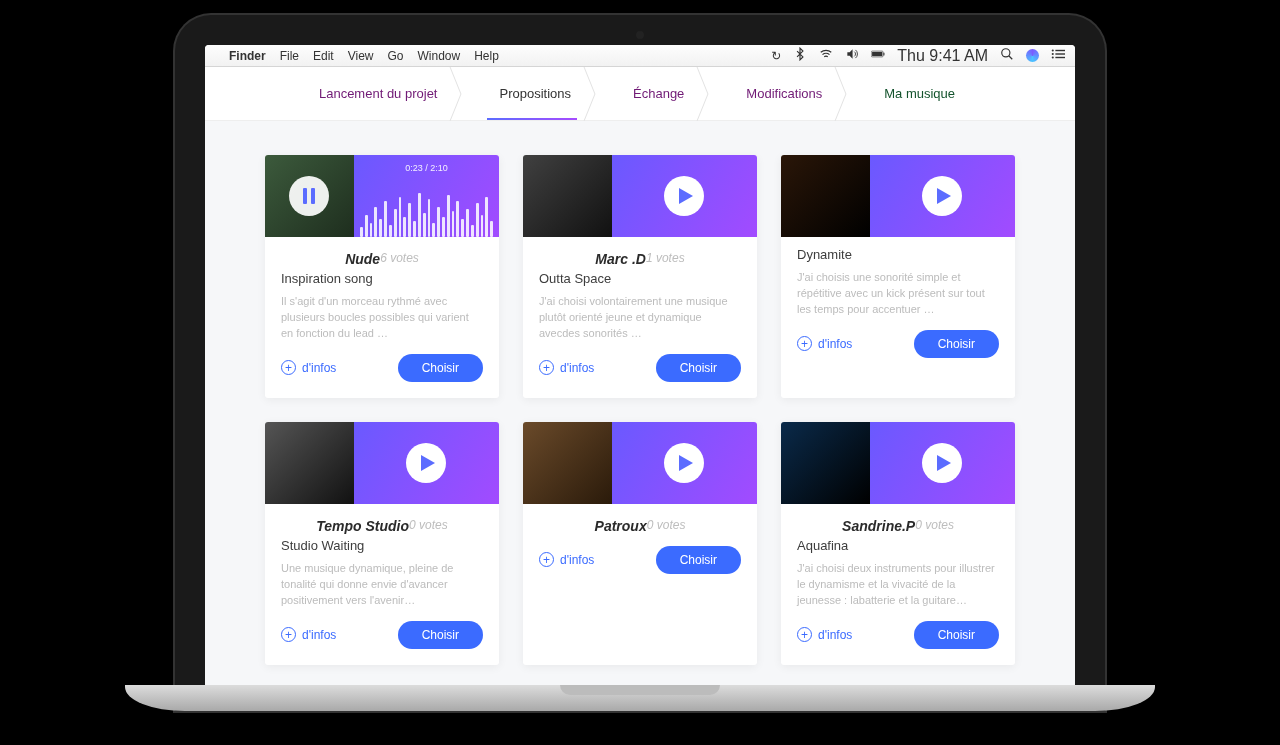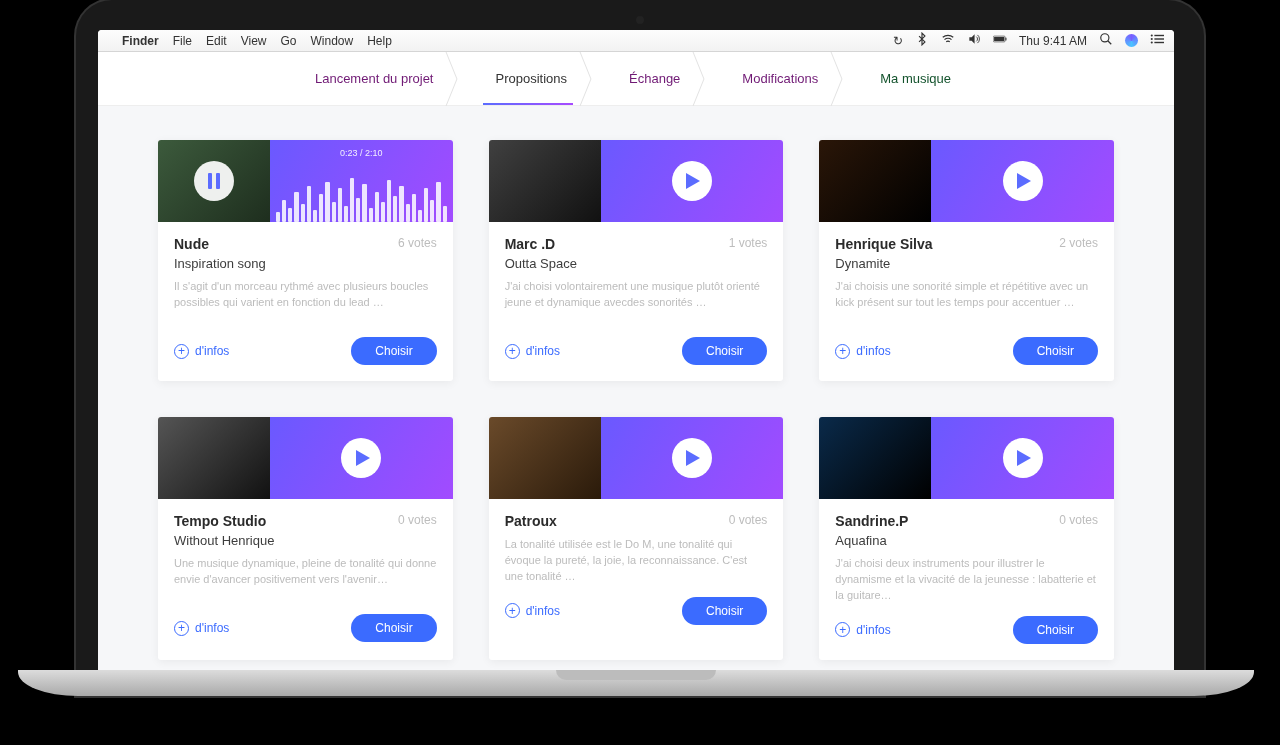--- a/index.html
+++ b/index.html
@@ -1,22 +1,23 @@
 <!DOCTYPE html>
 <html><head>
 <meta charset="utf-8">
 <style>
 * { margin: 0; padding: 0; box-sizing: border-box; font-family: -apple-system, BlinkMacSystemFont, "Segoe UI", Helvetica, Arial, sans-serif; }
 body { background: #000; display: flex; justify-content: center; align-items: flex-start; min-height: 745px; }
 
 .laptop {
-  width: 1128px;
+  width: 930px;
+  margin-top: 15px;
   background: #1a1a1a;
   border-radius: 36px 36px 0 0;
-  padding: 30px 30px 0 22px;
+  padding: 30px 30px 0 30px;
   position: relative;
   box-shadow: 0 0 0 2px #333;
 }
 .laptop::before {
   content: '';
   position: absolute;
   top: 16px; left: 50%;
   transform: translateX(-50%);
   width: 8px; height: 8px;
   background: #222;
@@ -37,21 +38,21 @@
   align-items: center;
   font-size: 12px;
   color: #333;
   padding: 0 10px;
 }
 .menubar .left { display: flex; gap: 14px; align-items: center; }
 .menubar .left .apple { font-size: 14px; }
 .menubar .left .bold { font-weight: 600; }
 .menubar .right { margin-left: auto; display: flex; gap: 12px; align-items: center; }
 .menubar .right svg, .menubar .right .glyph { width: 14px; height: 14px; }
-.menubar .time { font-size: 12px; }
+.menubar .time { font-size: 16px; }
 
 .breadcrumbs {
   height: 54px;
   display: flex;
   align-items: stretch;
   justify-content: center;
   border-bottom: 1px solid #eee;
   background: #fff;
 }
 .crumb {
@@ -90,21 +91,21 @@
 
 .content {
   background: #f6f7f9;
   padding: 34px 60px;
   height: calc(100% - 76px);
   overflow: hidden;
 }
 .grid {
   display: grid;
   grid-template-columns: repeat(3, 1fr);
-  gap: 36px;
+  gap: 24px;
 }
 .card {
   background: #fff;
   border-radius: 3px;
   box-shadow: 0 2px 10px rgba(0,0,0,0.06);
   overflow: hidden;
   display: flex;
   flex-direction: column;
 }
 .media {
@@ -171,21 +172,21 @@
   background: rgba(255,255,255,0.85);
   border-radius: 1px;
 }
 
 .body {
   padding: 14px 16px 16px;
   display: flex;
   flex-direction: column;
   gap: 8px;
 }
-.titlebar { display: flex; justify-content: space-between; align-items: flex-start; }
+.titlebar { display: flex; justify-content: center; align-items: flex-start; font-style: italic; }
 .artist { font-size: 14px; font-weight: 600; color: #2b2b2b; }
 .votes { font-size: 12px; color: #bdbdbd; }
 .track { font-size: 13px; color: #3d3d3d; margin-top: -4px; }
 .desc { font-size: 11px; color: #bcbcbc; line-height: 1.45; min-height: 46px; }
 .actions { display: flex; justify-content: space-between; align-items: center; margin-top: 4px; }
 .info {
   display: flex; align-items: center; gap: 6px;
   color: #3b6bff; font-size: 12px; cursor: pointer;
 }
 .info .circ {
@@ -405,24 +406,20 @@
               <div class="thumb t3"></div>
               <div class="player">
                 <div class="play-btn">
                   <svg width="14" height="16" viewBox="0 0 14 16">
                     <path d="M0 0l14 8-14 8z" fill="#5b6cff"></path>
                   </svg>
                 </div>
               </div>
             </div>
             <div class="body">
-              <div class="titlebar">
-                <div class="artist">Henrique Silva</div>
-                <div class="votes">2 votes</div>
-              </div>
               <div class="track">Dynamite</div>
               <div class="desc">J'ai choisis une sonorité simple et répétitive avec un kick présent sur tout les temps pour accentuer …</div>
               <div class="actions">
                 <div class="info">
                   <span class="circ">+</span>
                   <span>d'infos</span>
                 </div>
                 <button class="choose">Choisir</button>
               </div>
             </div>
@@ -436,21 +433,21 @@
                     <path d="M0 0l14 8-14 8z" fill="#5b6cff"></path>
                   </svg>
                 </div>
               </div>
             </div>
             <div class="body">
               <div class="titlebar">
                 <div class="artist">Tempo Studio</div>
                 <div class="votes">0 votes</div>
               </div>
-              <div class="track">Without Henrique</div>
+              <div class="track">Studio Waiting</div>
               <div class="desc">Une musique dynamique, pleine de tonalité qui donne envie d'avancer positivement vers l'avenir…</div>
               <div class="actions">
                 <div class="info">
                   <span class="circ">+</span>
                   <span>d'infos</span>
                 </div>
                 <button class="choose">Choisir</button>
               </div>
             </div>
           </div>
@@ -463,21 +460,20 @@
                     <path d="M0 0l14 8-14 8z" fill="#5b6cff"></path>
                   </svg>
                 </div>
               </div>
             </div>
             <div class="body">
               <div class="titlebar">
                 <div class="artist">Patroux</div>
                 <div class="votes">0 votes</div>
               </div>
-              <div class="desc">La tonalité utilisée est le Do M, une tonalité qui évoque la pureté, la joie, la reconnaissance. C'est une tonalité …</div>
               <div class="actions">
                 <div class="info">
                   <span class="circ">+</span>
                   <span>d'infos</span>
                 </div>
                 <button class="choose">Choisir</button>
               </div>
             </div>
           </div>
           <div class="card">

